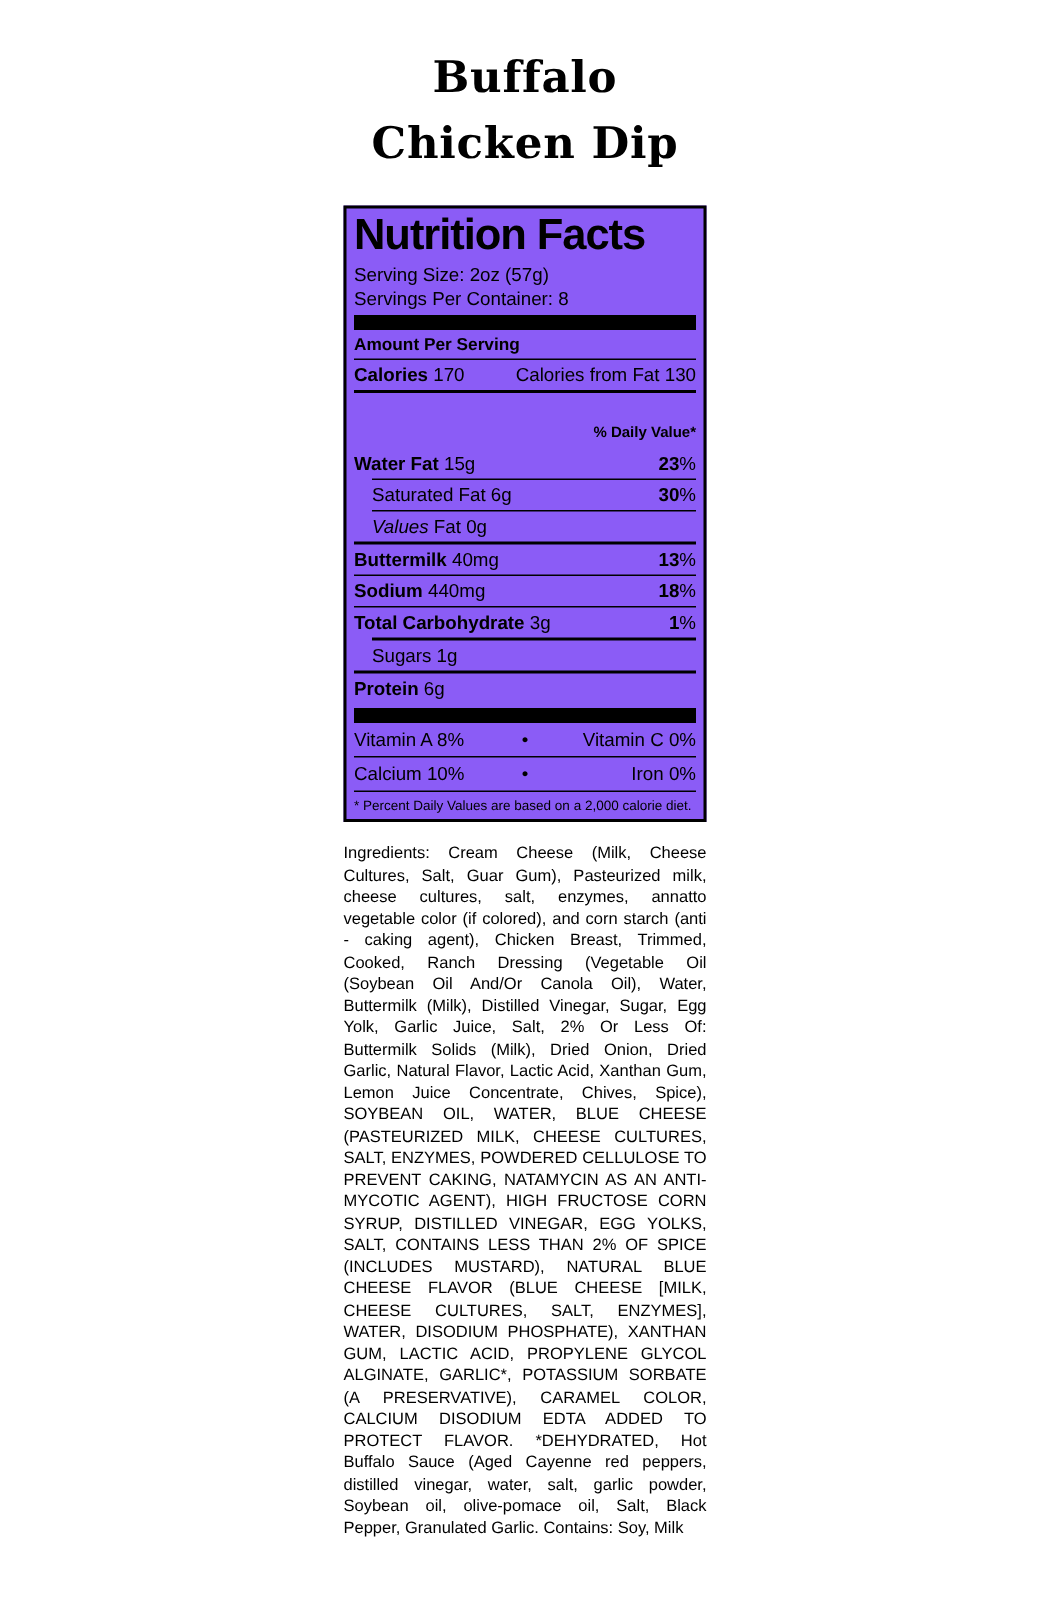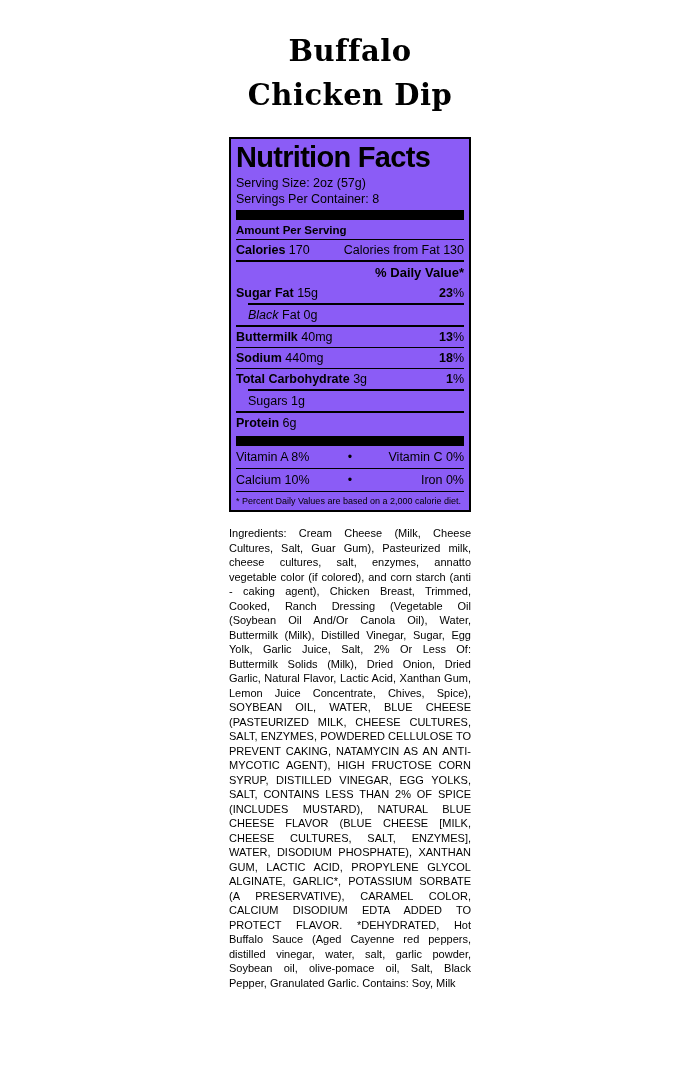--- a/index.html
+++ b/index.html
@@ -76,22 +76,22 @@
     display: flex;
     justify-content: space-between;
     align-items: flex-end;
     font-size: 12.5px;
     line-height: 16px;
     padding: 2px 0 2px 0;
   }
   .row.dv-head {
     justify-content: flex-end;
     font-weight: bold;
-    font-size: 13px;
-    padding-top: 3px;
+    font-size: 10px;
+    padding-top: 19px;
   }
   .row .label b {
     font-weight: bold;
   }
   .row .pct {
     font-weight: bold;
     white-space: nowrap;
   }
   .row .pct .sign {
     font-weight: normal;
@@ -168,27 +168,31 @@
         <span class="label"><b>Calories</b> <span>170</span></span>
         <span>Calories from Fat 130</span>
       </div>
 
       <div class="rule-med"></div>
 
       <div class="row dv-head">% Daily Value*</div>
 
       <div id="nutrient-rows">
           <div class="row">
-            <span class="label"><b>Sugar Fat</b><span> 15g</span></span>
+            <span class="label"><b>Water Fat</b><span> 15g</span></span>
             <span class="pct">23<span class="sign">%</span></span>
           </div>
           <div class="sub-rule"></div>
-          <div class="sub-rule"></div>
           <div class="row indent">
-            <span class="label"><span class="italic">Black</span><span> Fat 0g</span></span>
+            <span class="label"><span>Saturated Fat</span><span> 6g</span></span>
+            <span class="pct">30<span class="sign">%</span></span>
+          </div>
+          <div class="sub-rule"></div>
+          <div class="row indent">
+            <span class="label"><span class="italic">Values</span><span> Fat 0g</span></span>
           </div>
           <div class="rule-med"></div>
           <div class="row">
             <span class="label"><b>Buttermilk</b><span> 40mg</span></span>
             <span class="pct">13<span class="sign">%</span></span>
           </div>
           <div class="rule-thin"></div>
           <div class="row">
             <span class="label"><b>Sodium</b><span> 440mg</span></span>
             <span class="pct">18<span class="sign">%</span></span>

